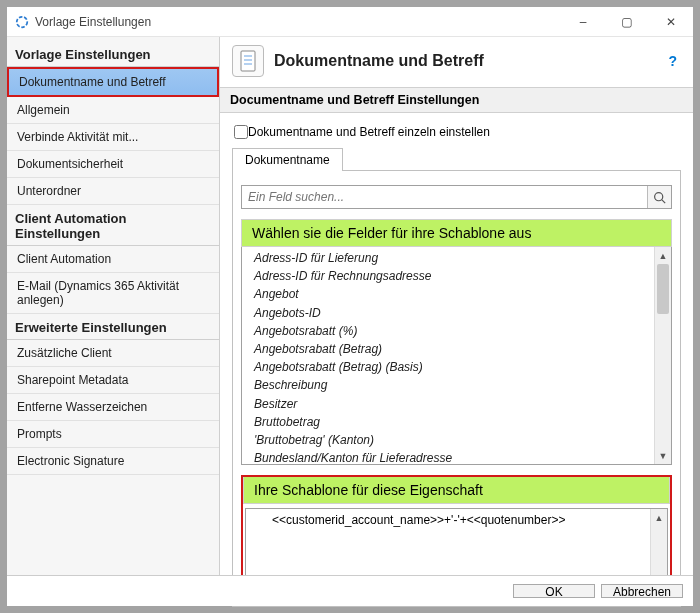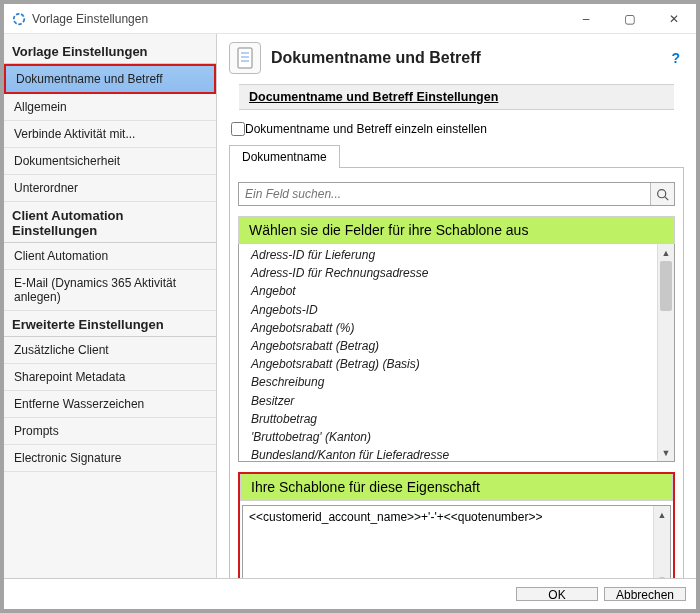--- a/index.html
+++ b/index.html
@@ -1,52 +1,52 @@
 <!DOCTYPE html>
 <html><head>
 <meta charset="utf-8">
 <style>
 * { box-sizing: border-box; margin: 0; padding: 0; font-family: "Segoe UI", Tahoma, sans-serif; font-size: 12px; }
 html, body { width: 700px; height: 613px; overflow: hidden; background: #fff; }
-.window { width: 700px; height: 613px; border: 4px solid #a3a3a3; display: flex; flex-direction: column; background: #fff; }
+.window { width: 700px; height: 613px; border: 7px solid #a3a3a3; display: flex; flex-direction: column; background: #fff; }
 .titlebar { height: 30px; background: #fff; display: flex; align-items: center; border-bottom: 1px solid #e5e5e5; }
 .titlebar .icon-app { width: 14px; height: 14px; margin: 0 6px 0 8px; display:flex; align-items:center; justify-content:center; }
 .titlebar .title { flex: 1; color: #444; }
 .titlebar .winbtn { width: 44px; height: 30px; display: flex; align-items: center; justify-content: center; color: #444; }
 .body { flex: 1; display: flex; min-height: 0; }
 .sidebar { width: 213px; background: #f6f6f6; border-right: 1px solid #cfcfcf; padding-top: 4px; display:flex; flex-direction:column; }
 .section-title { font-weight: 700; color: #222; padding: 6px 8px 4px 8px; border-bottom: 1px solid #cfcfcf; font-size: 13px; }
 .side-item { padding: 6px 10px; color: #222; border-bottom: 1px solid #e1e1e1; cursor: default; }
 .side-item.active { background: linear-gradient(#9ec7f2, #8fbdf0); border-bottom: 1px solid #5b8cce; }
 .side-item.active-wrap { border: 2px solid #d11919; padding: 0; }
 .main { flex: 1; display: flex; flex-direction: column; min-width: 0; }
 .header { display: flex; align-items: center; padding: 8px 12px; }
 .header .doc-icon { width: 32px; height: 32px; border: 1px solid #bbb; border-radius: 4px; margin-right: 10px; background: #fafafa; display:flex; align-items:center; justify-content:center; color:#6aa3e2; }
 .header h1 { font-size: 16px; font-weight: 600; color: #222; flex: 1; }
 .header .help { color: #0078d4; font-weight: bold; cursor: pointer; font-size: 14px; padding: 0 4px; }
-.subhead { background: #f0f0f0; border-top: 1px solid #d0d0d0; border-bottom: 1px solid #d0d0d0; padding: 5px 10px; font-weight: 700; margin: 2px 22px; font-size: 12.5px; text-decoration: underline; }
+.subhead { background: #f0f0f0; border-top: 1px solid #d0d0d0; border-bottom: 1px solid #d0d0d0; padding: 5px 10px; font-weight: 700; margin: 2px 0; font-size: 12.5px; }
 .pane { margin: 0 6px; padding: 6px 6px; }
 .checkbox-row { display: flex; align-items: center; gap: 0; padding: 4px 2px 8px 2px; }
 .checkbox-row input { width: 14px; height: 14px; }
 .tabs { display: flex; }
 .tab { border: 1px solid #c0c0c0; border-bottom: none; padding: 4px 12px; background: #fff; position: relative; top: 1px; }
 .search-row { display: flex; border: 1px solid #a0a0a0; margin-top: 6px; }
 .search-row input { flex: 1; border: none; padding: 4px 6px; font-style: italic; color: #000000; outline: none; }
 .search-row .sbtn { width: 24px; display: flex; align-items: center; justify-content: center; border-left: 1px solid #bbb; background: #f4f4f4; }
 .grouphead { background: #bef264; border: 1px solid #d0d0d0; padding: 5px 10px; font-weight: 400; margin-top: 10px; font-size: 14px; }
 .listbox { border: 1px solid #a0a0a0; border-top: none; height: 218px; overflow: hidden; display:flex; }
 .list-inner { flex:1; overflow:hidden; padding: 2px 0; font-style: italic; }
 .list-item { padding: 1px 12px; color: #222; white-space: nowrap; line-height: 1.35; }
 .scrollbar { width: 17px; background: #f0f0f0; border-left: 1px solid #dcdcdc; display:flex; flex-direction:column; }
 .scrollbar .arrow { height: 17px; display:flex; align-items:center; justify-content:center; color:#555; font-size: 9px; }
 .scrollbar .track { flex:1; position:relative; }
 .scrollbar .thumb { position:absolute; left:2px; right:2px; top:0; height:50px; background:#c8c8c8; border-radius:2px; }
 .template-box-wrap { margin-top: 10px; border: 2px solid #d11919; padding: 0; }
 .template-box { border: 1px solid #a0a0a0; height: 84px; margin: 4px 2px 2px 2px; display:flex; }
-.template-box textarea { flex:1; border:none; resize:none; outline:none; padding: 4px 6px; font-family: "Segoe UI", sans-serif; font-size: 12px; }
+.template-box textarea { flex:1; border:none; resize:none; outline:none; padding: 4px 6px; font-family: "Segoe UI", sans-serif; font-size: 12px; margin-left: 20px; }
 .footer { border-top: 1px solid #ccc; display: flex; justify-content: flex-end; gap: 6px; padding: 8px 10px; background: #fff; }
 .footer button { min-width: 82px; height: 14px; border: 1px solid #a9a9a9; background: #f3f3f3; cursor: pointer; }
 svg { display:block; }
 </style>
 </head>
 <body>
 
 <div class="window">
 
   <div class="titlebar">

